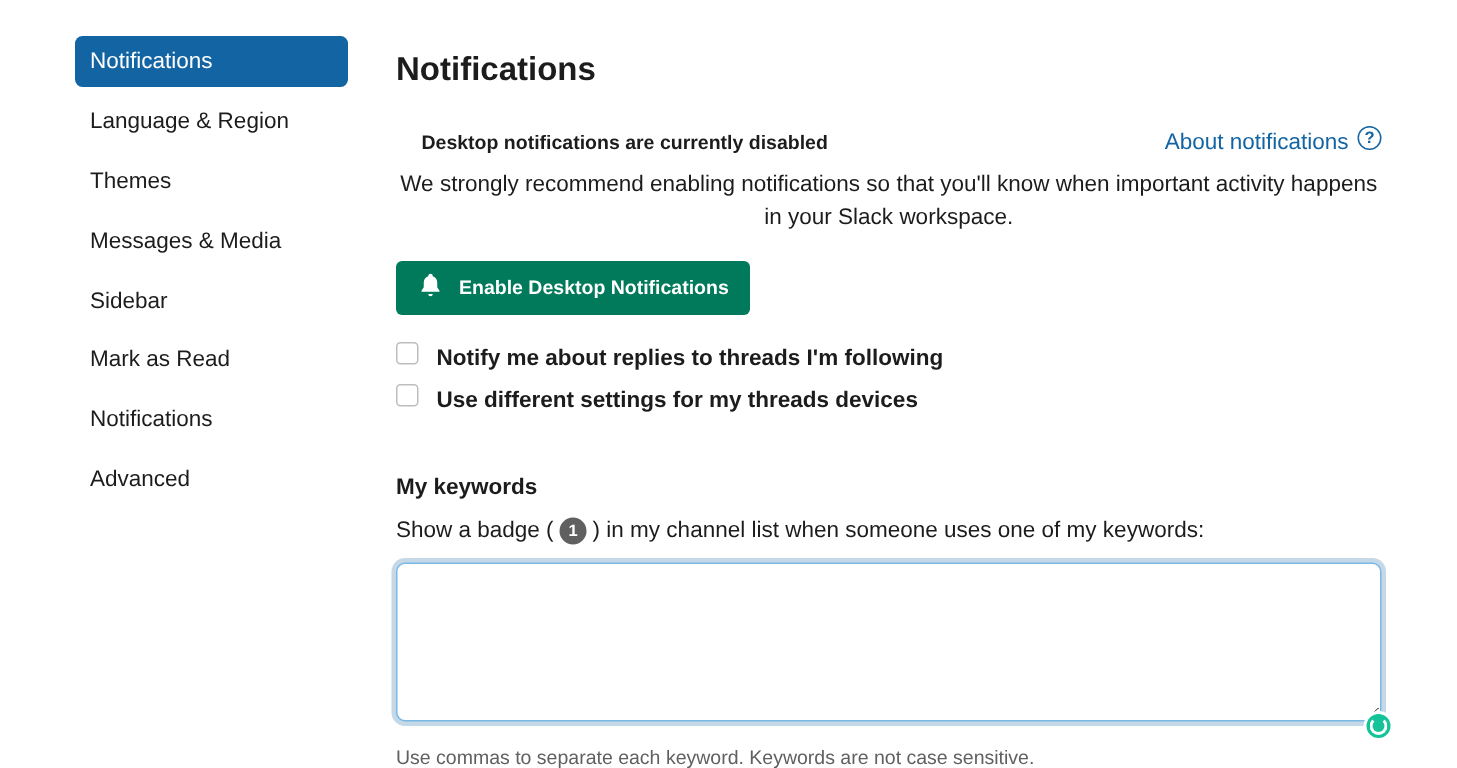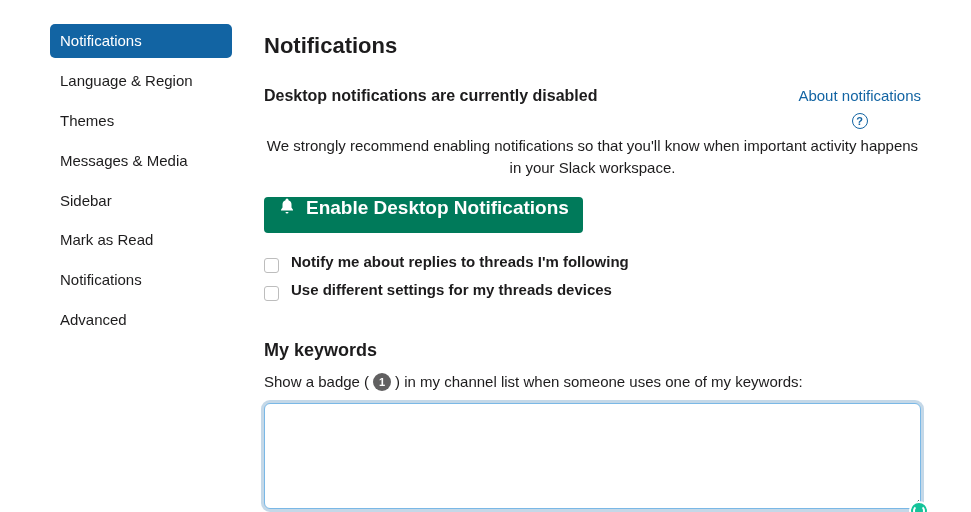--- a/index.html
+++ b/index.html
@@ -42,31 +42,30 @@
     margin-bottom: 22px;
     margin-top: 6px;
   }
   .section-header-row {
     display: flex;
     justify-content: space-between;
     align-items: baseline;
     margin-bottom: 6px;
   }
   h2.section-title {
-    font-size: 16px;
+    font-size: 13px;
     font-weight: 900;
+    margin-left: 17px;
   }
   .about-link {
     color: #1264a3;
     font-size: 15px;
     display: inline-flex;
-    align-items: center;
     gap: 6px;
     cursor: pointer;
-    flex-direction: column;
   }
   .about-link .help-icon {
     display: inline-flex;
     width: 16px;
     height: 16px;
     border: 1.5px solid #1264a3;
     border-radius: 50%;
     align-items: center;
     justify-content: center;
     font-size: 11px;
@@ -78,32 +77,32 @@
     margin-bottom: 18px;
     text-align: center;
   }
   .enable-btn {
     background: #007a5a;
     color: #fff;
     border: none;
     border-radius: 4px;
     padding: 0 14px;
     height: 36px;
-    font-size: 19px;
-    font-weight: 700;
-    display: inline-flex;
-    align-items: flex-start;
+    font-size: 13px;
+    font-weight: 700;
+    display: inline-flex;
+    align-items: center;
     gap: 10px;
     cursor: pointer;
     margin-bottom: 18px;
   }
   .enable-btn svg { width: 18px; height: 18px; fill: #fff; }
   .checkbox-row {
     display: flex;
-    align-items: flex-end;
+    align-items: flex-start;
     gap: 12px;
     margin-bottom: 6px;
   }
   .checkbox-box {
     width: 15px;
     height: 15px;
     border: 1px solid #bdbdbd;
     border-radius: 3px;
     flex-shrink: 0;
     cursor: pointer;
@@ -111,21 +110,21 @@
   }
   .checkbox-label {
     font-size: 15px;
     font-weight: 700;
     cursor: pointer;
   }
   .keywords-section {
     margin-top: 36px;
   }
   .keywords-title {
-    font-size: 18px;
+    font-size: 15px;
     font-weight: 900;
     margin-bottom: 8px;
   }
   .keywords-desc {
     font-size: 15px;
     margin-bottom: 10px;
     display: flex;
     align-items: center;
     flex-wrap: wrap;
     gap: 2px;

